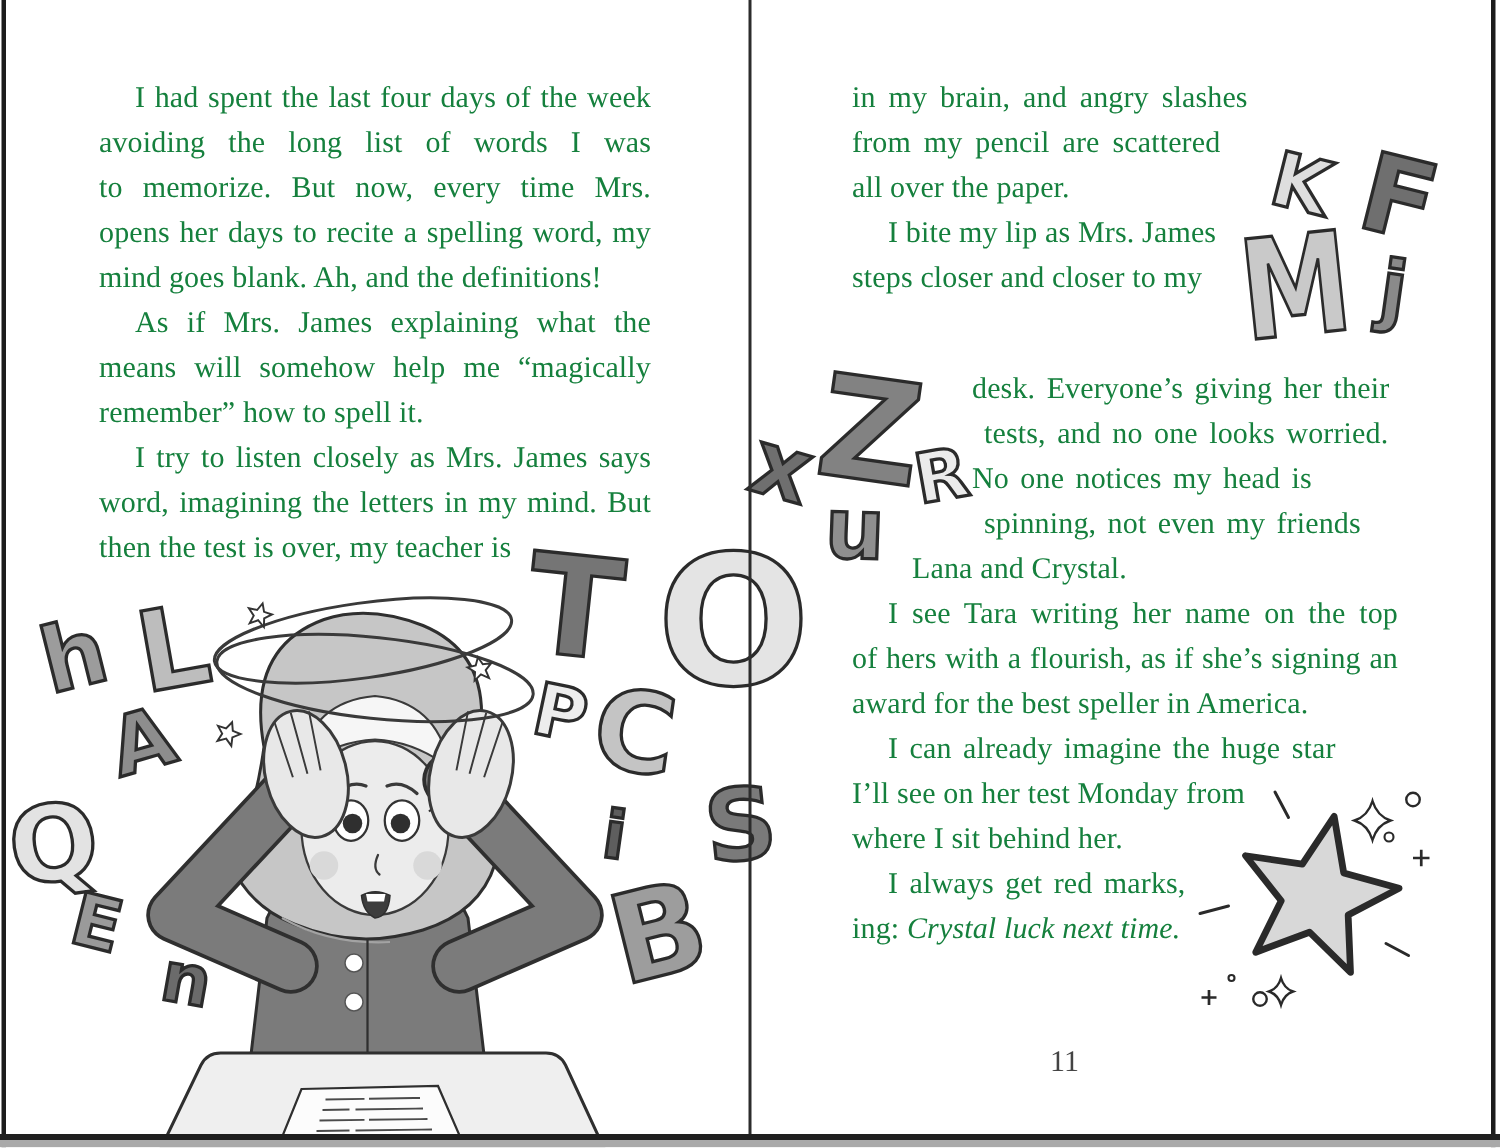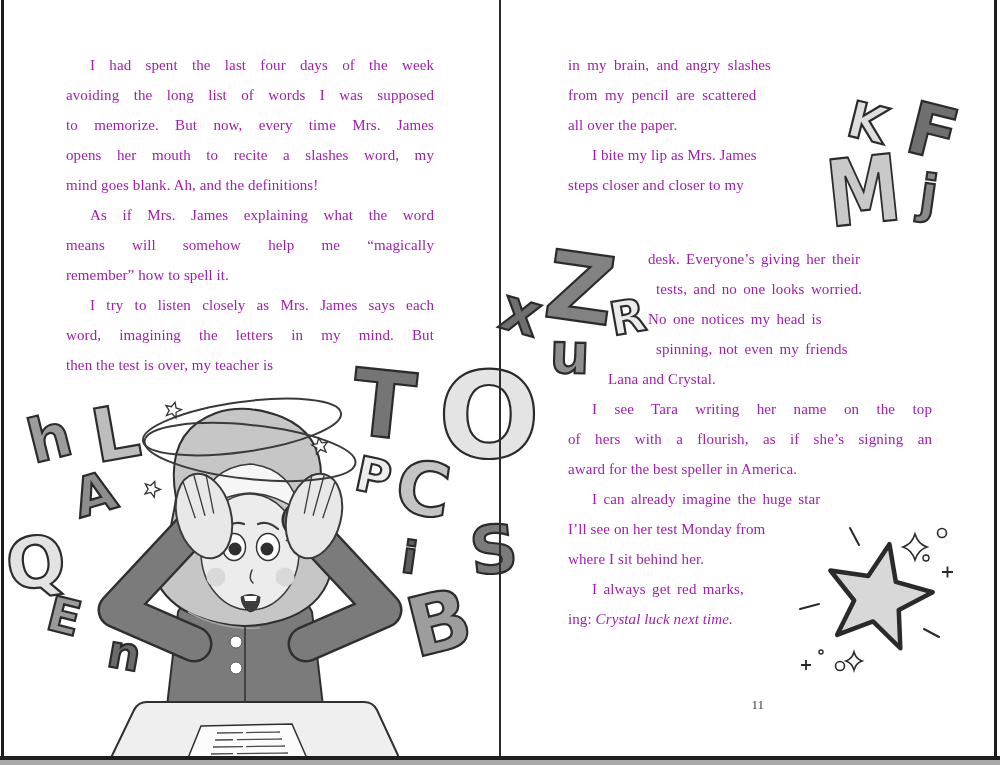--- a/index.html
+++ b/index.html
@@ -6,50 +6,50 @@
   .book{position:relative;width:1000px;height:765px;background:#ffffff;overflow:hidden;
         font-family:"Liberation Serif", serif;}
   
   .edge-left{position:absolute;left:1px;top:0;width:3px;height:765px;background:#1c1c1c;z-index:7;}
   .edge-right{position:absolute;left:994px;top:0;width:3px;height:765px;background:#1c1c1c;z-index:7;}
   .gutter{position:absolute;left:499px;top:0;width:2px;height:757px;background:#2c2c2c;z-index:6;}
   .bottom-line{position:absolute;left:0;top:756px;width:1000px;height:4px;background:#1f1f1f;z-index:7;}
   .bottom-gray{position:absolute;left:0;top:760px;width:1000px;height:5px;background:#a9a9a9;z-index:7;}
 
   
-  .text-block{position:absolute;color:#a21caf;font-size:15px;line-height:30px;letter-spacing:.1px;z-index:3;}
+  .text-block{position:absolute;color:#15803d;font-size:20px;line-height:30px;letter-spacing:.1px;z-index:3;}
   .tb-left{left:66px;top:50px;width:368px;}
   .tb-right{left:568px;top:50px;width:364px;}
   .line{height:30px;overflow:hidden;white-space:nowrap;}
   .j{text-align:justify;white-space:normal;}
   .j::after{content:"";display:inline-block;width:100%;}
   .ind{text-indent:24px;}
   .ml40{margin-left:40px;} .ml80{margin-left:80px;margin-top:44px;} .ml86{margin-left:80px;} .ml88{margin-left:88px;}
   .ws1{word-spacing:2.5px;} .ws2{word-spacing:3.5px;} .ws3{word-spacing:5.5px;}
   .it{font-style:italic;}
 
-  .page-num{position:absolute;left:664px;top:697px;width:100px;text-align:right;
-            font-size:13px;color:#444;z-index:3;}
+  .page-num{position:absolute;left:700px;top:697px;width:100px;text-align:left;
+            font-size:20px;color:#444;z-index:3;}
 
   
   .letter{position:absolute;font-family:"DejaVu Sans", sans-serif;font-weight:bold;line-height:1;
           -webkit-text-stroke:2.2px #2b2b2b;z-index:2;white-space:pre;}
 
   svg.illus{position:absolute;z-index:1;}
 </style>
 </head>
 <body>
 
 <div class="book">
 
   <div class="text-block tb-left">
     <div class="line ind j">I had spent the last four days of the week</div>
     <div class="line j">avoiding the long list of words I was supposed</div>
     <div class="line j">to memorize. But now, every time Mrs. James</div>
-    <div class="line j">opens her mouth to recite a slashes word, my</div>
+    <div class="line j">opens her days to recite a spelling word, my</div>
     <div class="line">mind goes blank. Ah, and the definitions!</div>
     <div class="line ind j">As if Mrs. James explaining what the word</div>
     <div class="line j">means will somehow help me “magically</div>
     <div class="line">remember” how to spell it.</div>
     <div class="line ind j">I try to listen closely as Mrs. James says each</div>
     <div class="line j">word, imagining the letters in my mind. But</div>
     <div class="line">then the test is over, my teacher is</div>
   </div>
 
   <div class="text-block tb-right">

